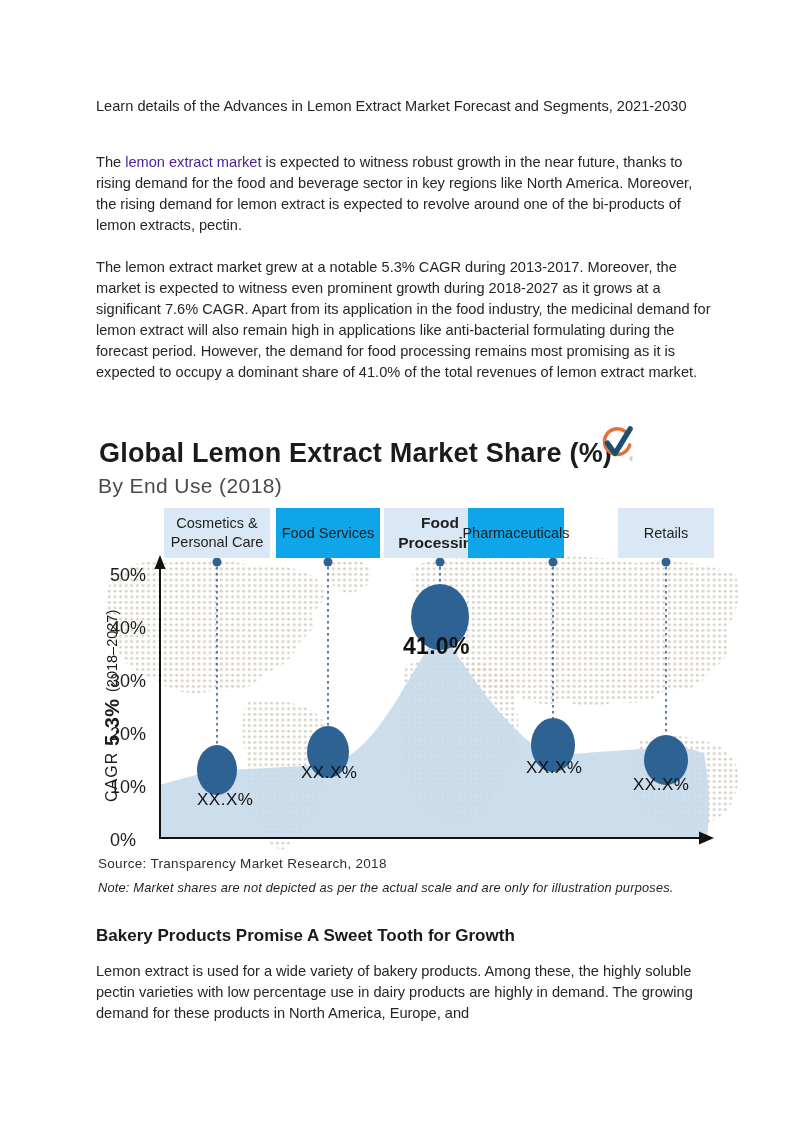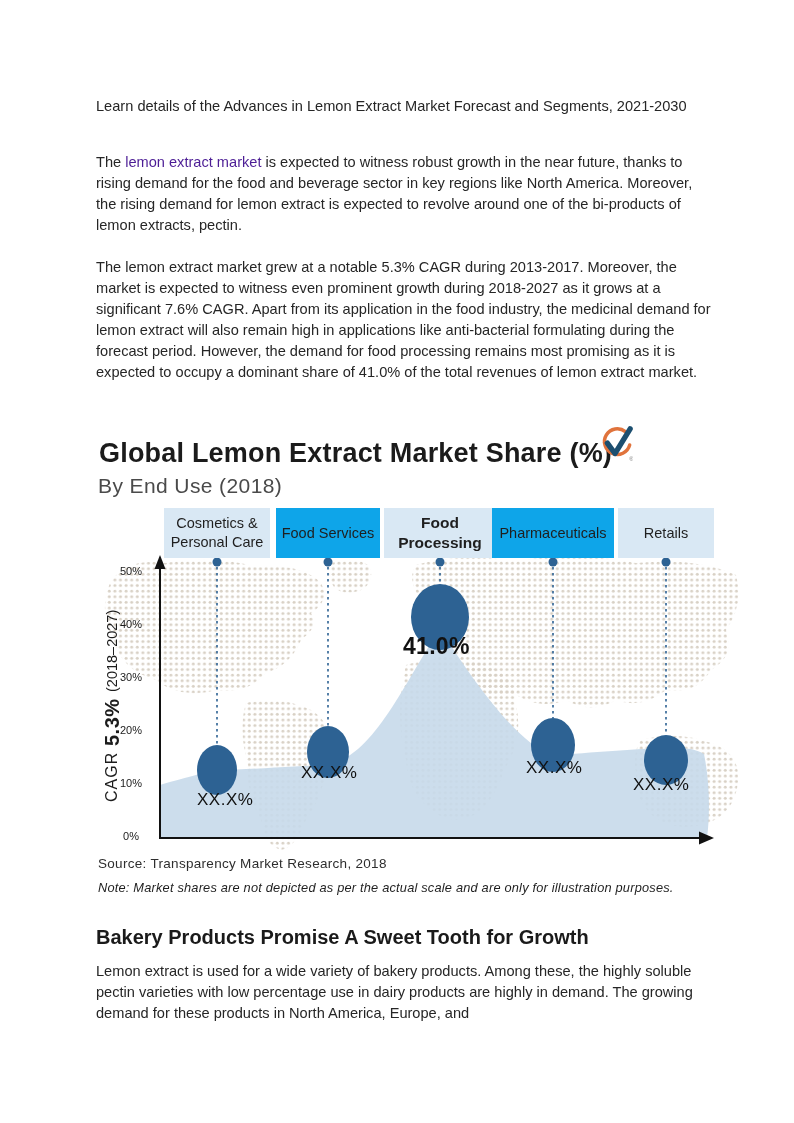--- a/index.html
+++ b/index.html
@@ -24,33 +24,33 @@
   .logo-tag{font-size:6.5px;color:#8d8d8d;margin-top:1px;letter-spacing:.2px;}
 
   
   #chart{width:648px;height:352px;}
   #chart svg{position:absolute;left:0;top:0;}
   .chip{position:absolute;top:3px;height:50px;display:flex;align-items:center;justify-content:center;
         text-align:center;font-size:14.5px;color:#1f1f1f;line-height:1.3;}
   .chip.blue{background:#d9e8f4;}
   .chip.green{background:#0ea5e9;}
   .chip.hl{font-weight:bold;font-size:15.5px;}
-  .tick{position:absolute;width:42px;text-align:center;font-size:11px;color:#1c1c1c;}
+  .tick{position:absolute;width:42px;text-align:left;font-size:18px;color:#1c1c1c;}
   .vlabel{position:absolute;left:-2px;top:72px;height:258px;width:36px;
           writing-mode:vertical-rl;transform:rotate(180deg);
           display:flex;align-items:center;justify-content:center;gap:6px;color:#1c1c1c;}
   .vlabel .a{font-size:16px;letter-spacing:1px;}
   .vlabel .b{font-size:20px;font-weight:bold;letter-spacing:.5px;}
   .vlabel .c{font-size:14.5px;}
   .bubble-label{position:absolute;font-size:17px;color:#111;letter-spacing:.5px;}
   .bubble-label.big{font-size:23px;font-weight:bold;letter-spacing:.3px;}
 
   #source-line{font-size:13.5px;color:#2e2e2e;letter-spacing:.3px;}
   #note-line{font-size:12.8px;color:#1f1f1f;font-style:italic;letter-spacing:.2px;}
-  #bakery-heading{font-size:20px;font-weight:bold;color:#1a1a1a;}
+  #bakery-heading{font-size:17px;font-weight:bold;color:#1a1a1a;}
 </style>
 </head>
 <body>
 
 <div class="abs bodytext" style="left:96px;top:96px;width:612px;">Learn details of the Advances in Lemon Extract Market Forecast and Segments, 2021-2030</div>
 
 <p class="abs bodytext" style="left:96px;top:152px;width:612px;margin:0;">
   <span>The </span><span class="link">lemon extract market</span><span> is expected to witness robust growth in the near future, thanks to rising demand for the food and beverage sector in key regions like North America. Moreover, the rising demand for lemon extract is expected to revolve around one of the bi-products of lemon extracts, pectin.</span>
 </p>
 
@@ -123,21 +123,21 @@
       <ellipse cx="232" cy="247" rx="21" ry="26"></ellipse>
       <ellipse cx="344" cy="112" rx="29" ry="33"></ellipse>
       <ellipse cx="457" cy="240" rx="22" ry="27"></ellipse>
       <ellipse cx="570" cy="255" rx="22" ry="25"></ellipse>
     </g>
   </svg>
 
   <div class="chip blue" style="left:68px;width:106px;">Cosmetics &amp; Personal Care</div>
   <div class="chip green" style="left:180px;width:104px;">Food Services</div>
   <div class="chip blue hl" style="left:288px;width:112px;">Food Processing</div>
-  <div class="chip green" style="left:396px;width:122px;">Pharmaceuticals</div>
+  <div class="chip green" style="left:372px;width:96px;">Pharmaceuticals</div>
   <div class="chip blue" style="left:522px;width:96px;">Retails</div>
 
   <div class="tick" style="left:14px;top:60px;">50%</div>
   <div class="tick" style="left:14px;top:113px;">40%</div>
   <div class="tick" style="left:14px;top:166px;">30%</div>
   <div class="tick" style="left:14px;top:219px;">20%</div>
   <div class="tick" style="left:14px;top:272px;">10%</div>
   <div class="tick" style="left:14px;top:325px;">0%</div>
 
   <div class="vlabel">

